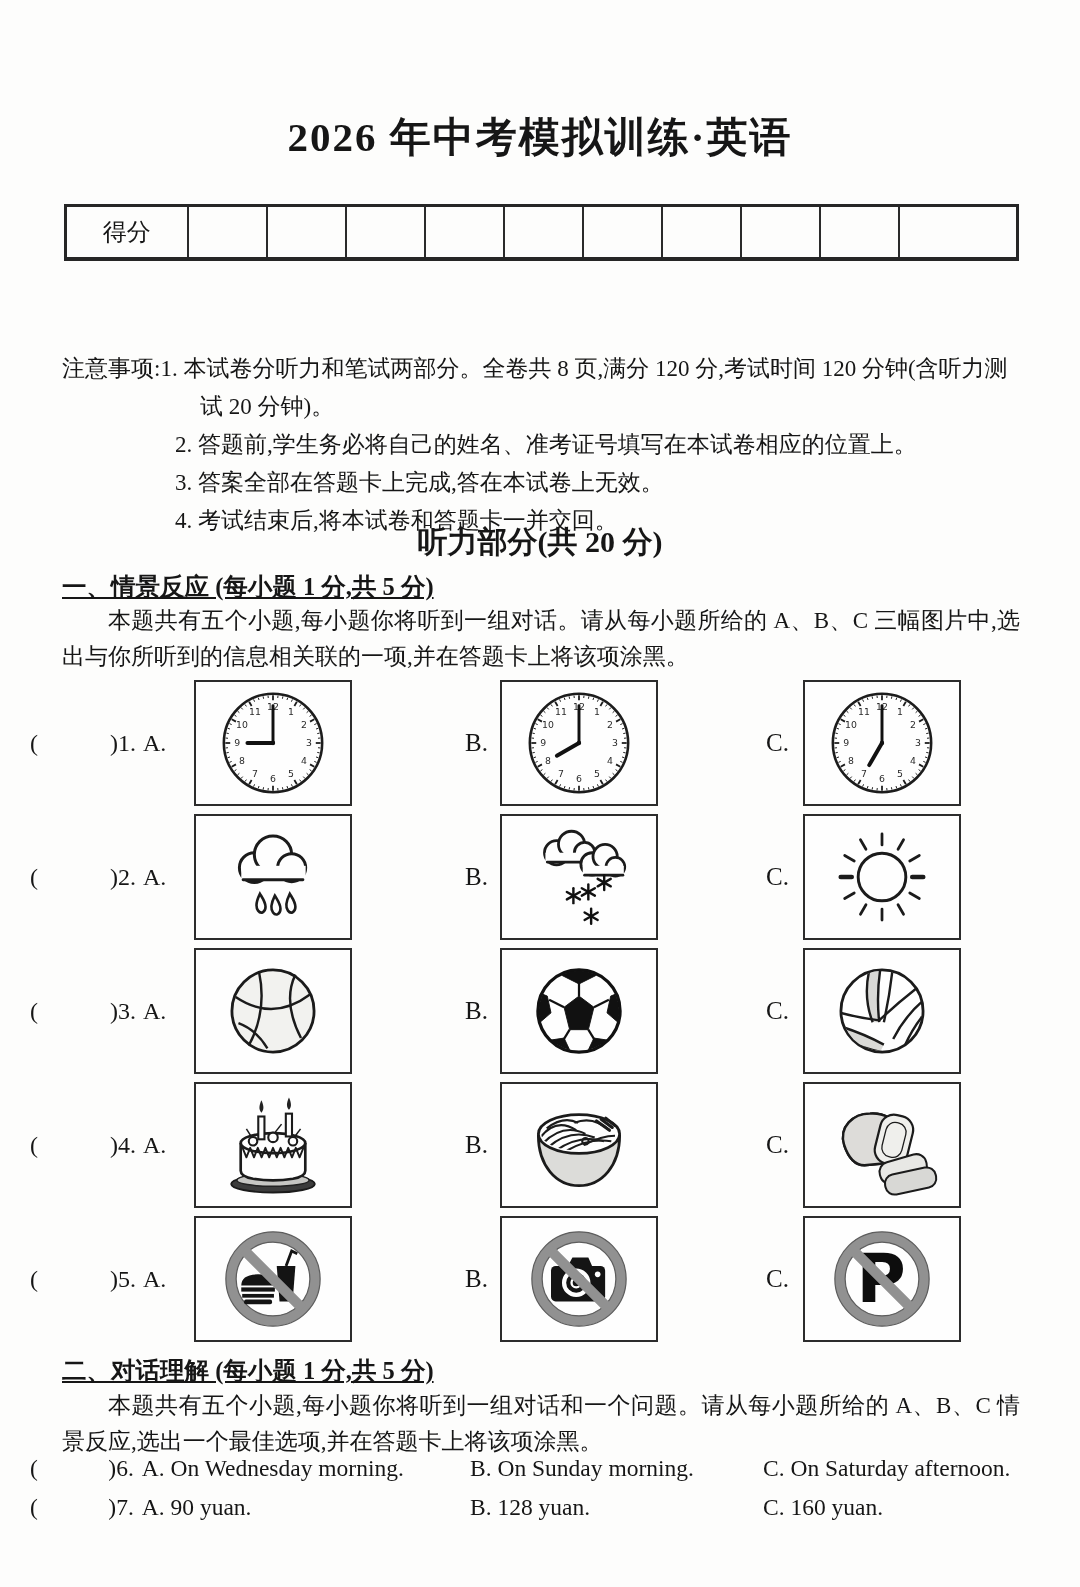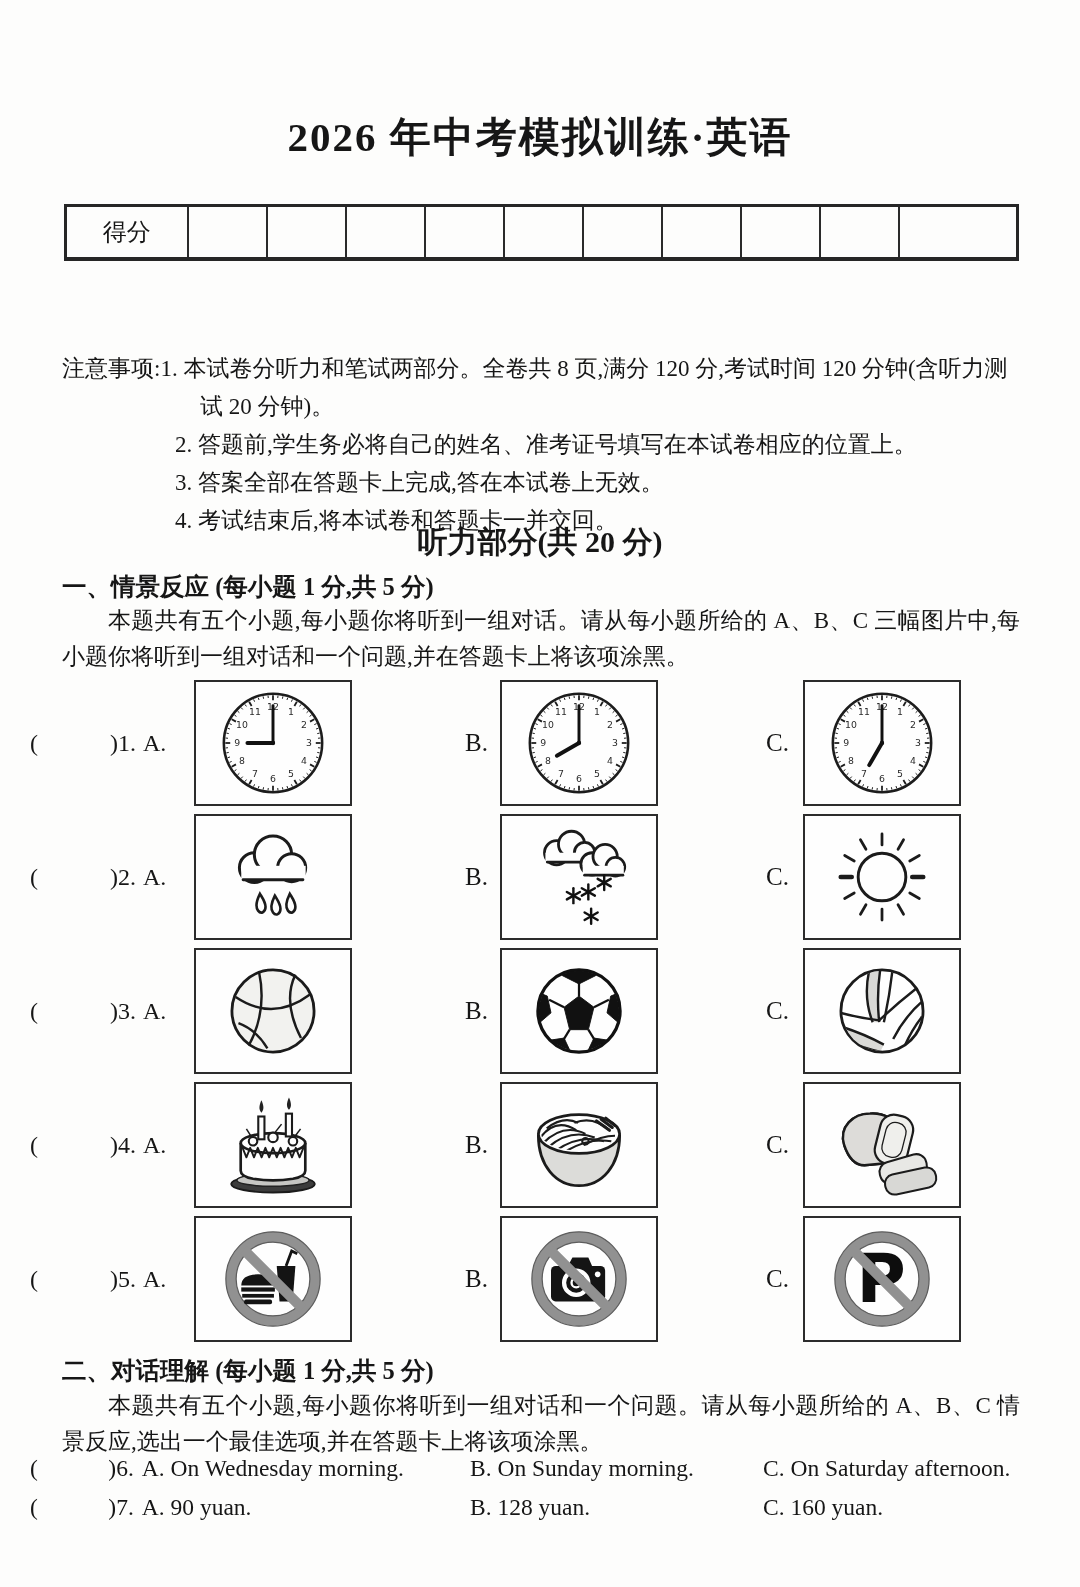--- a/index.html
+++ b/index.html
@@ -25,21 +25,21 @@
   .score-table td.faint{ color:#c3c3c3; font-size:19px; }
   
   .notes{ position:absolute; left:62px; top:314px; width:958px; font-size:23px; line-height:38px;margin-top:36px;}
   .notes p{ margin:0; }
   .note-first{ padding-left:138px; text-indent:-138px; }
   .note-rest{ margin-left:113px !important; }
   .listening-title{
     position:absolute; top:522px; left:0; width:100%; margin:0;
     text-align:center; font-size:30px; font-weight:bold;
   }
-  .part-heading{ position:absolute; left:62px; margin:0; font-size:24.5px; font-weight:bold; }
+  .part-heading{ position:absolute; left:62px; margin:0; font-size:24.5px; font-weight:bold;text-decoration:underline; }
   .ph1{ top:570px; } .ph2{ top:1354px; }
   .instructions{
     position:absolute; left:62px; width:958px; margin:0;
     font-size:23px; line-height:36px; text-align:justify; text-indent:2em;
   }
   .ins1{ top:603px; } .ins2{ top:1388px; }
   
   .p1-questions{ position:absolute; left:30px; top:676px; width:1030px; }
   .q-row{ display:flex; align-items:center; height:134px; }
   .q-label{ width:164px; font-size:24px; white-space:nowrap; }
@@ -99,21 +99,21 @@
   <div class="notes">
     <p class="note-first"><span>注意事项:</span><span>1. 本试卷分听力和笔试两部分。全卷共 8 页,满分 120 分,考试时间 120 分钟(含听力测试 20 分钟)。</span></p>
     <p class="note-rest">2. 答题前,学生务必将自己的姓名、准考证号填写在本试卷相应的位置上。</p>
     <p class="note-rest">3. 答案全部在答题卡上完成,答在本试卷上无效。</p>
     <p class="note-rest">4. 考试结束后,将本试卷和答题卡一并交回。</p>
   </div>
 
   <h2 class="listening-title">听力部分(共 20 分)</h2>
 
   <h3 class="part-heading ph1">一、情景反应 (每小题 1 分,共 5 分)</h3>
-  <p class="instructions ins1">本题共有五个小题,每小题你将听到一组对话。请从每小题所给的 A、B、C 三幅图片中,每小题你将听到一组对话和一个问题,并在答题卡上将该项涂黑。</p>
+  <p class="instructions ins1">本题共有五个小题,每小题你将听到一组对话。请从每小题所给的 A、B、C 三幅图片中,选出与你所听到的信息相关联的一项,并在答题卡上将该项涂黑。</p>
 
   <div class="p1-questions">
 
     <div class="q-row">
       <div class="q-label">
         <span>(   )</span><span>1.</span><span class="optA">A.</span>
       </div>
       <div class="img-box">
         <svg width="122" height="118" viewBox="0 0 120 120">
             <circle cx="60" cy="60" r="50" fill="#fefefe" stroke="#1c1c1c" stroke-width="2.6"></circle>

